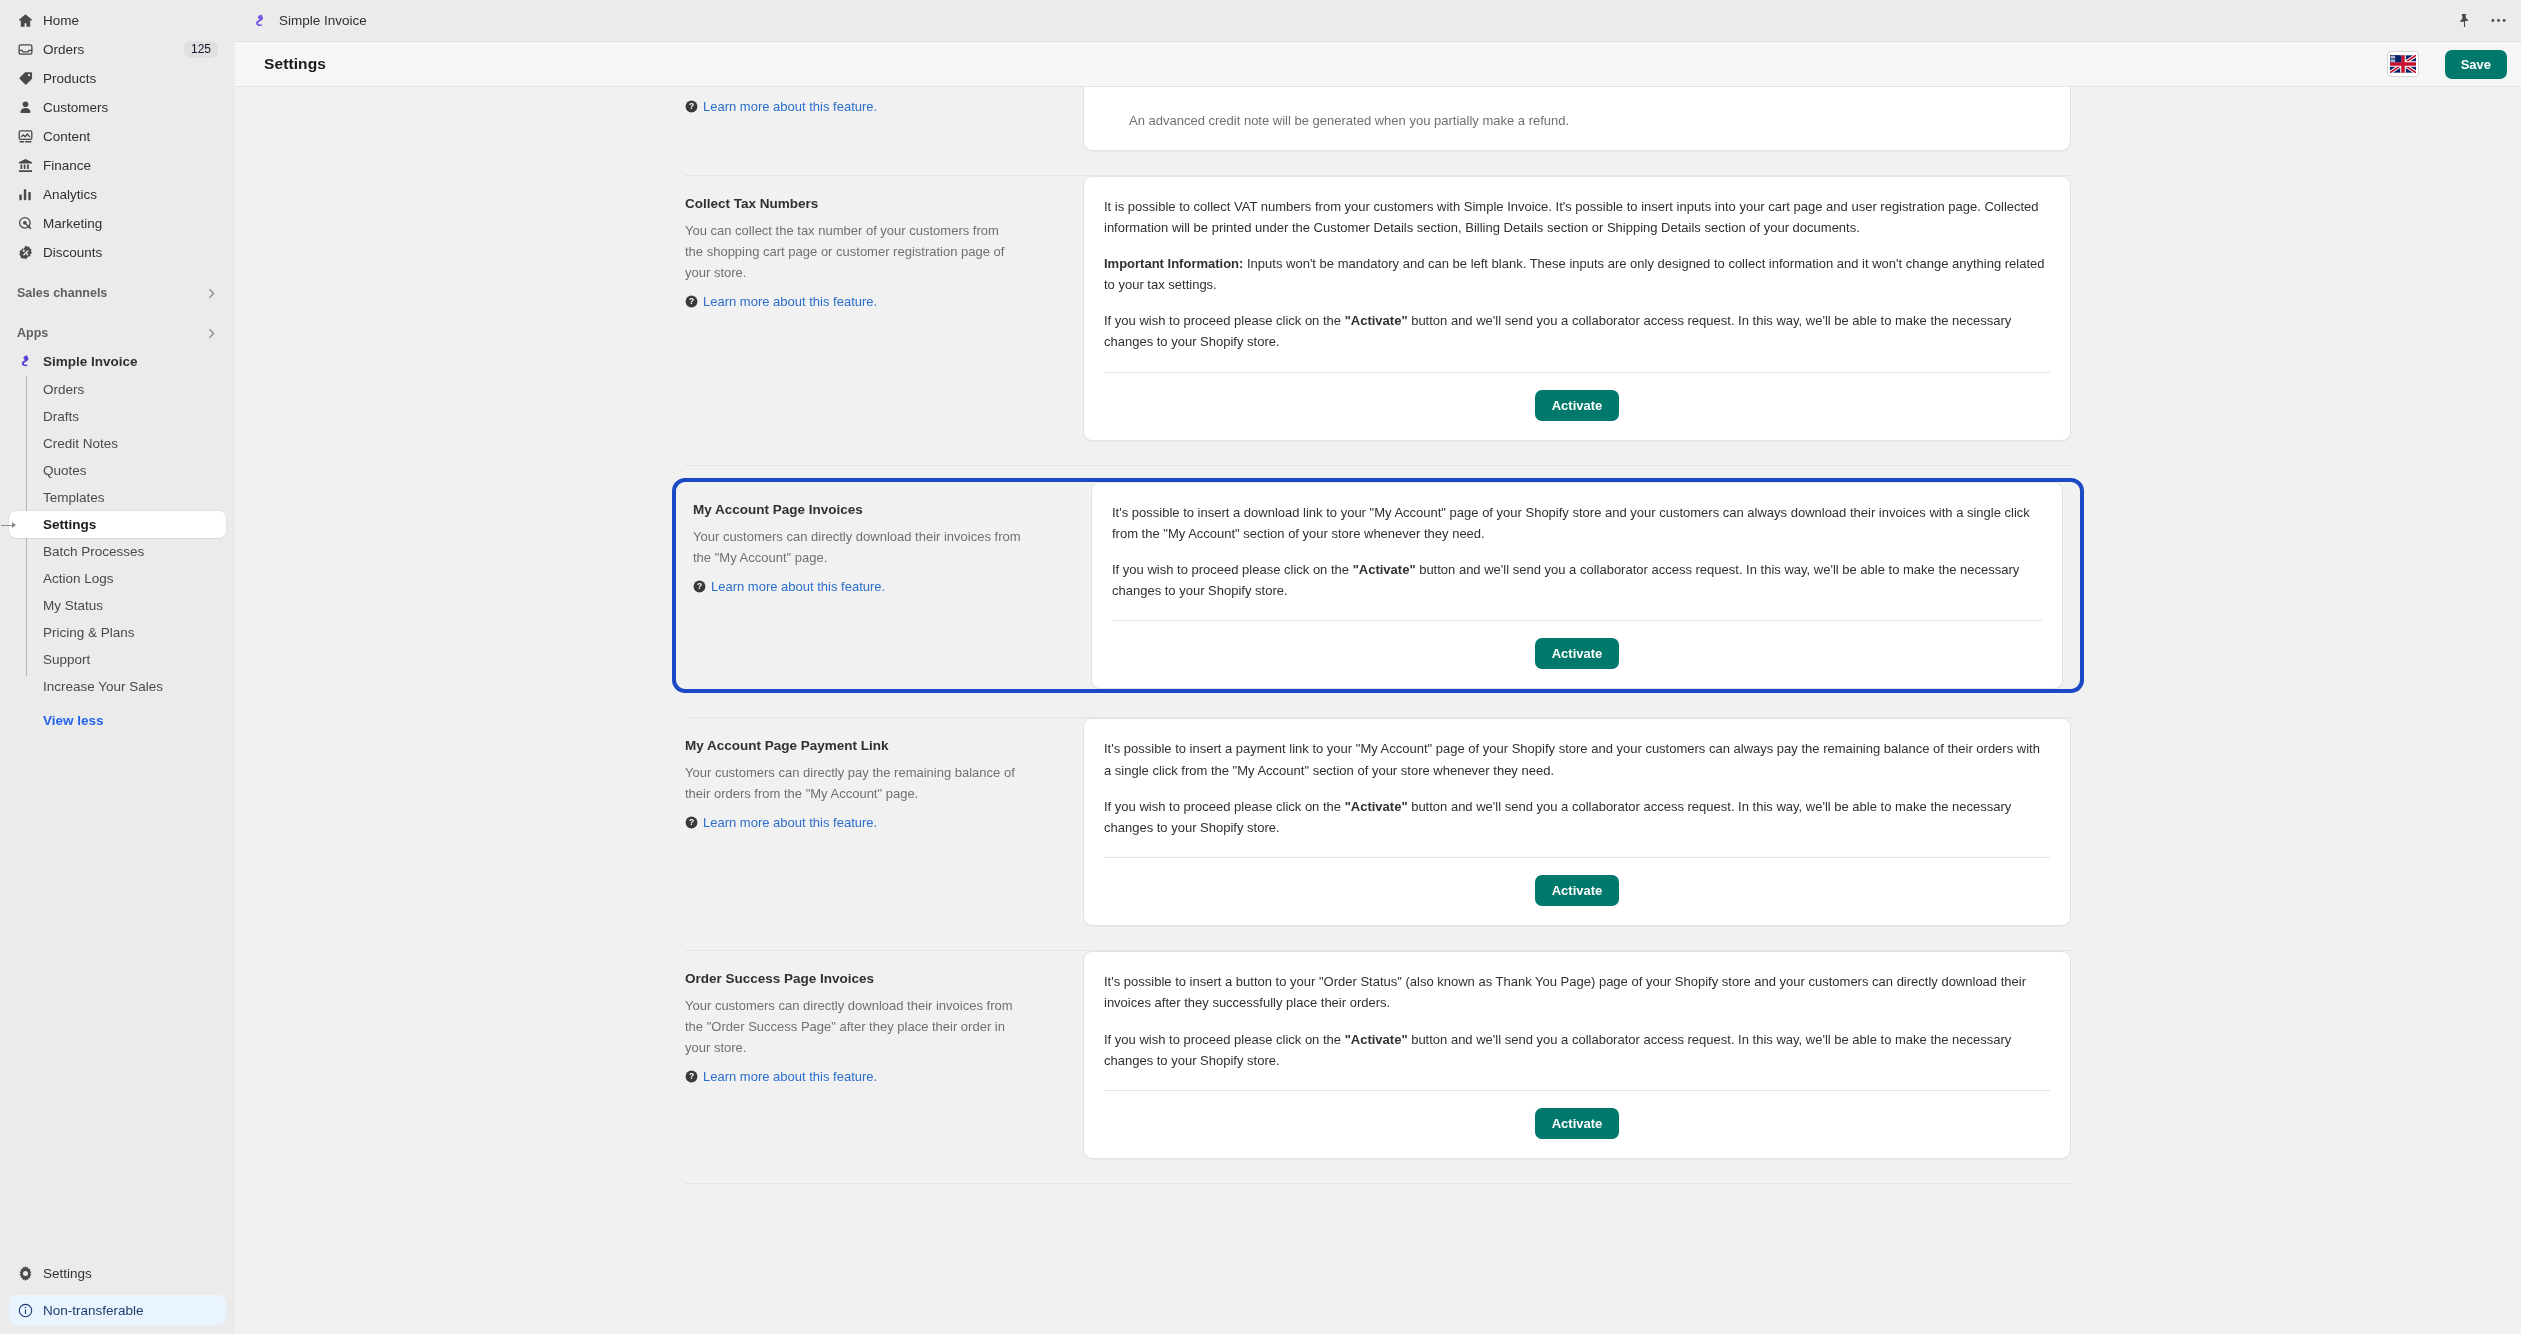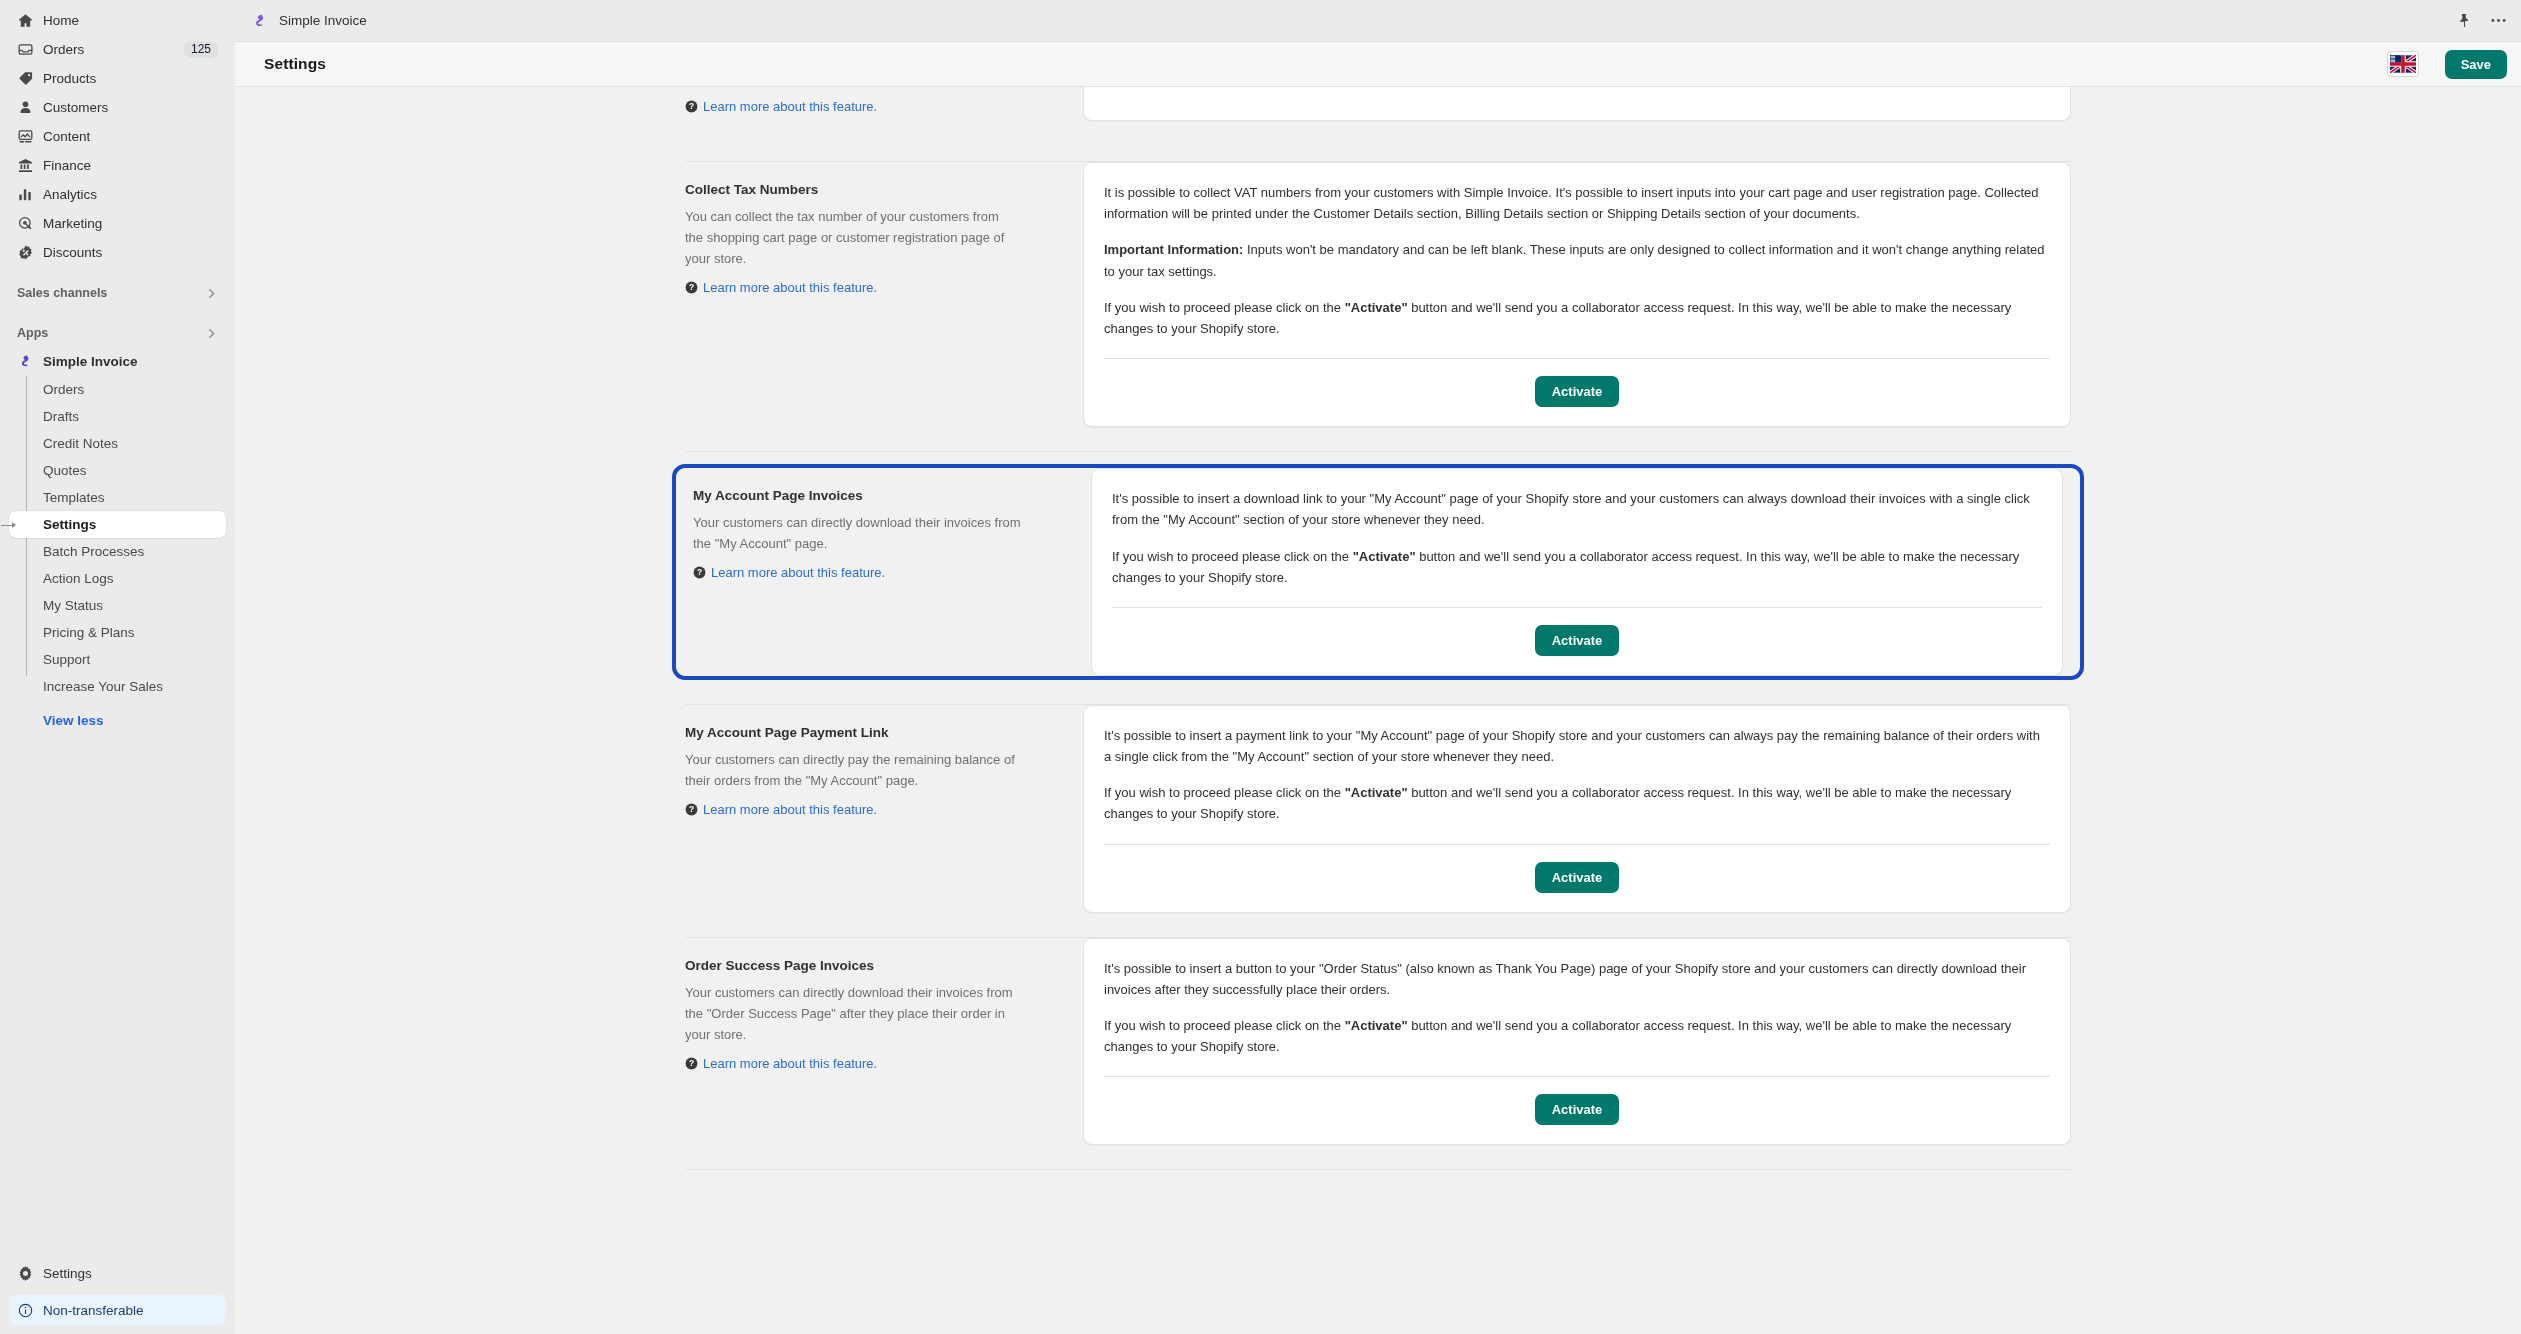--- a/index.html
+++ b/index.html
@@ -558,20 +558,21 @@
           <a class="learn-link">
             <svg class="qico" viewBox="0 0 16 16">
                 <circle cx="8" cy="8" r="7.3" fill="#3a3a3a"></circle>
                 <text x="8" y="11.6" font-size="10.5" font-family="Liberation Sans, sans-serif" font-weight="bold" fill="#fff" text-anchor="middle">?</text>
               </svg>
             <span class="txt">Learn more about this feature.</span>
           </a>
         </div>
         <div class="sr-right">
           <div class="card" style="border-top:none;border-radius:0 0 9px 9px;padding-top:14px;">
+            <div class="cb-sub">An advanced credit note will be generated when you partially make a refund.</div>
           </div>
         </div>
       </div>
 
       <div class="row-divider"></div>
 
       <div id="sections-host">
           <div>
             <div class="setting-row">
               <div class="sr-left"><div class="sr-title">Collect Tax Numbers</div><div class="sr-desc">You can collect the tax number of your customers from the shopping cart page or customer registration page of your store.</div><a class="learn-link">

